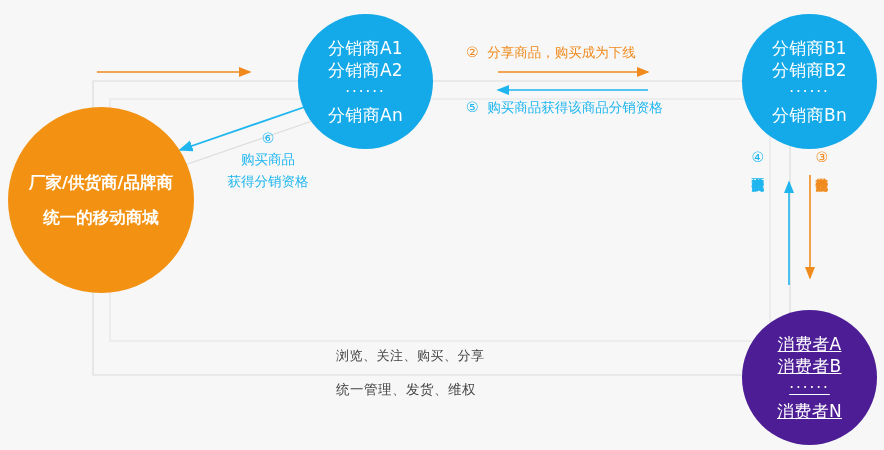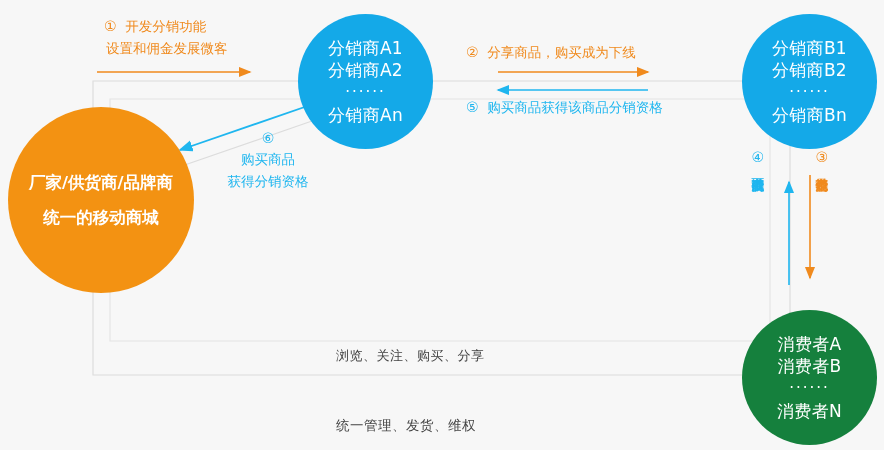--- a/index.html
+++ b/index.html
@@ -13,21 +13,21 @@
 
   svg.layer{ position:absolute; left:0; top:0; width:884px; height:450px; pointer-events:none; }
 
   .circle{
     position:absolute; border-radius:50%;
     display:flex; flex-direction:column; align-items:center; justify-content:center;
     color:#fff; text-align:center;
   }
   .c-blue{ background:#14a9e8; }
   .c-orange{ background:#f39212; }
-  .c-orange2{ background:#15803d; }
+  .c-orange2{ background:#4c1d95;text-decoration:underline; }
 
   .circle .line{ line-height:1.32; font-size:17px; letter-spacing:.3px; white-space:nowrap; }
   .circle .dots{ font-size:15px; letter-spacing:2px; line-height:1.5; }
 
   
   #supplier{ left:8px; top:107px; width:186px; height:186px; }
   #supplier .line{ font-size:16.5px; font-weight:bold; letter-spacing:0; }
   #supplier .line.second{ margin-top:13px; }
 
   #distA{ left:298px; top:14px; width:135px; height:135px; }
@@ -57,21 +57,21 @@
   .vwrap .vt{ font-size:13px; line-height:1.18; letter-spacing:0; writing-mode:vertical-rl; text-orientation:upright; }
 
   
   #headline{
     position:absolute; left:330px; top:206px; width:340px;
     color:#f08a1d; font-size:17.5px; font-weight:bold; line-height:1.6; letter-spacing:.5px;
   }
 
   
   #bl1{ position:absolute; left:336px; top:347px; font-size:13px; color:#444; letter-spacing:.5px;}
-  #bl2{ position:absolute; left:336px; top:381px; font-size:13.5px; color:#444; letter-spacing:.5px;margin-top:36px;}
+  #bl2{ position:absolute; left:336px; top:381px; font-size:13.5px; color:#444; letter-spacing:.5px;}
 </style>
 </head>
 <body>
 
 <div id="stage">
 
   <svg class="layer" viewBox="0 0 884 450">
     <defs>
       <marker id="ah-orange" markerWidth="9" markerHeight="9" refX="7" refY="3.2" orient="auto">
         <path d="M0,0 L8,3.2 L0,6.4 z" fill="#f08a1d"></path>
@@ -119,27 +119,20 @@
     <div class="line">分销商Bn</div>
   </div>
 
   <div class="circle c-orange2" id="consumer">
     <div class="line">消费者A</div>
     <div class="line">消费者B</div>
     <div class="dots">······</div>
     <div class="line">消费者N</div>
   </div>
 
-  <div class="lbl" id="lbl1">
-    <div>
-      <span class="num">①</span>
-      &nbsp;<span>开发分销功能</span>
-    </div>
-    <div class="r2">设置和佣金发展微客</div>
-  </div>
 
   <div class="lbl" id="lbl2">
     <span class="num">②</span>
     &nbsp;<span>分享商品，购买成为下线</span>
   </div>
 
   <div class="lbl" id="lbl5">
     <span class="num">⑤</span>
     &nbsp;<span>购买商品获得该商品分销资格</span>
   </div>

